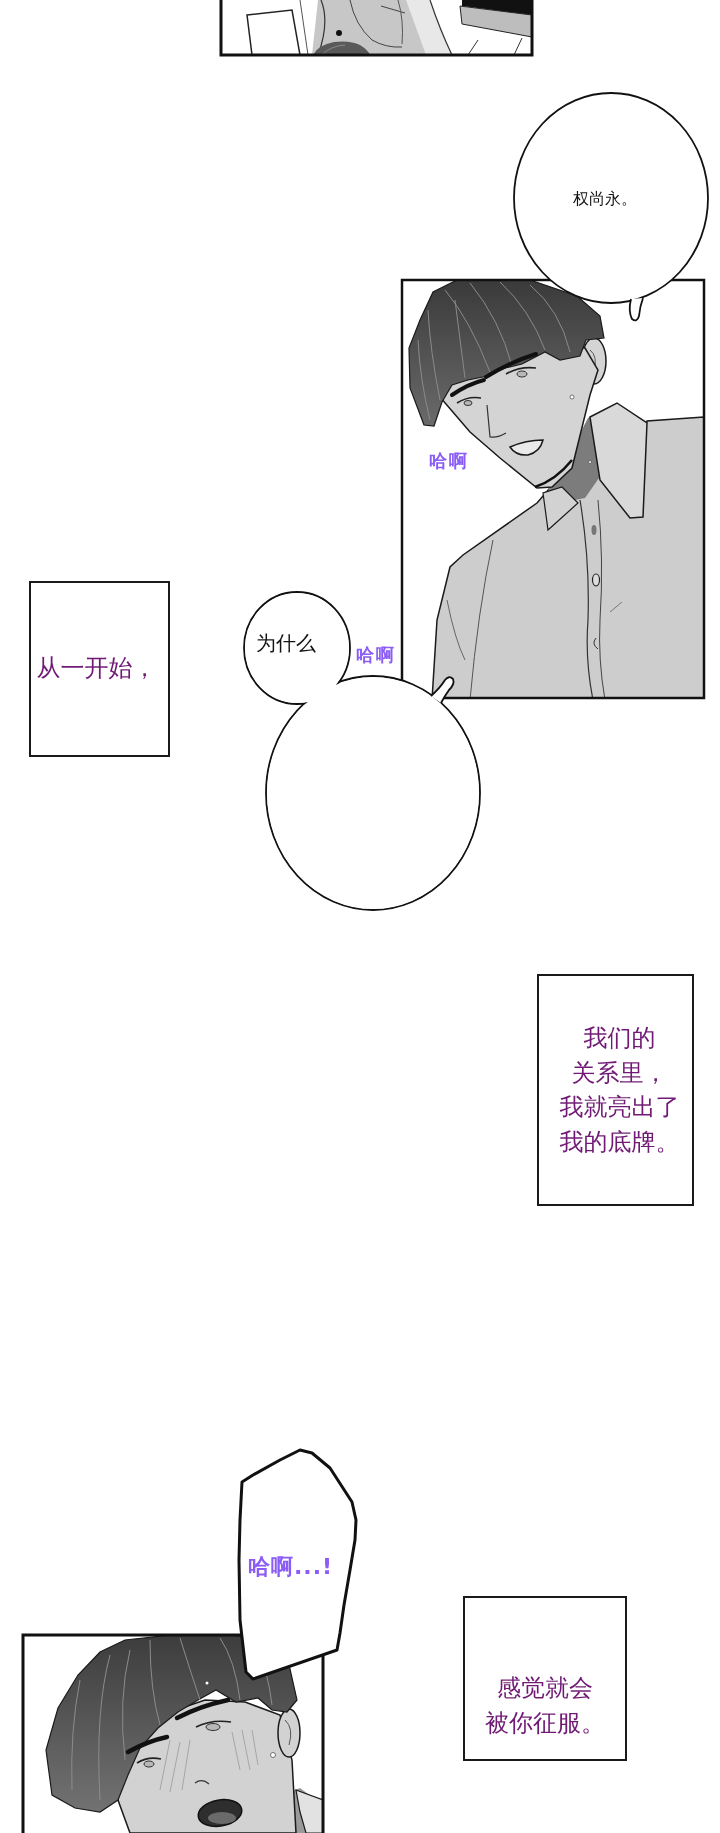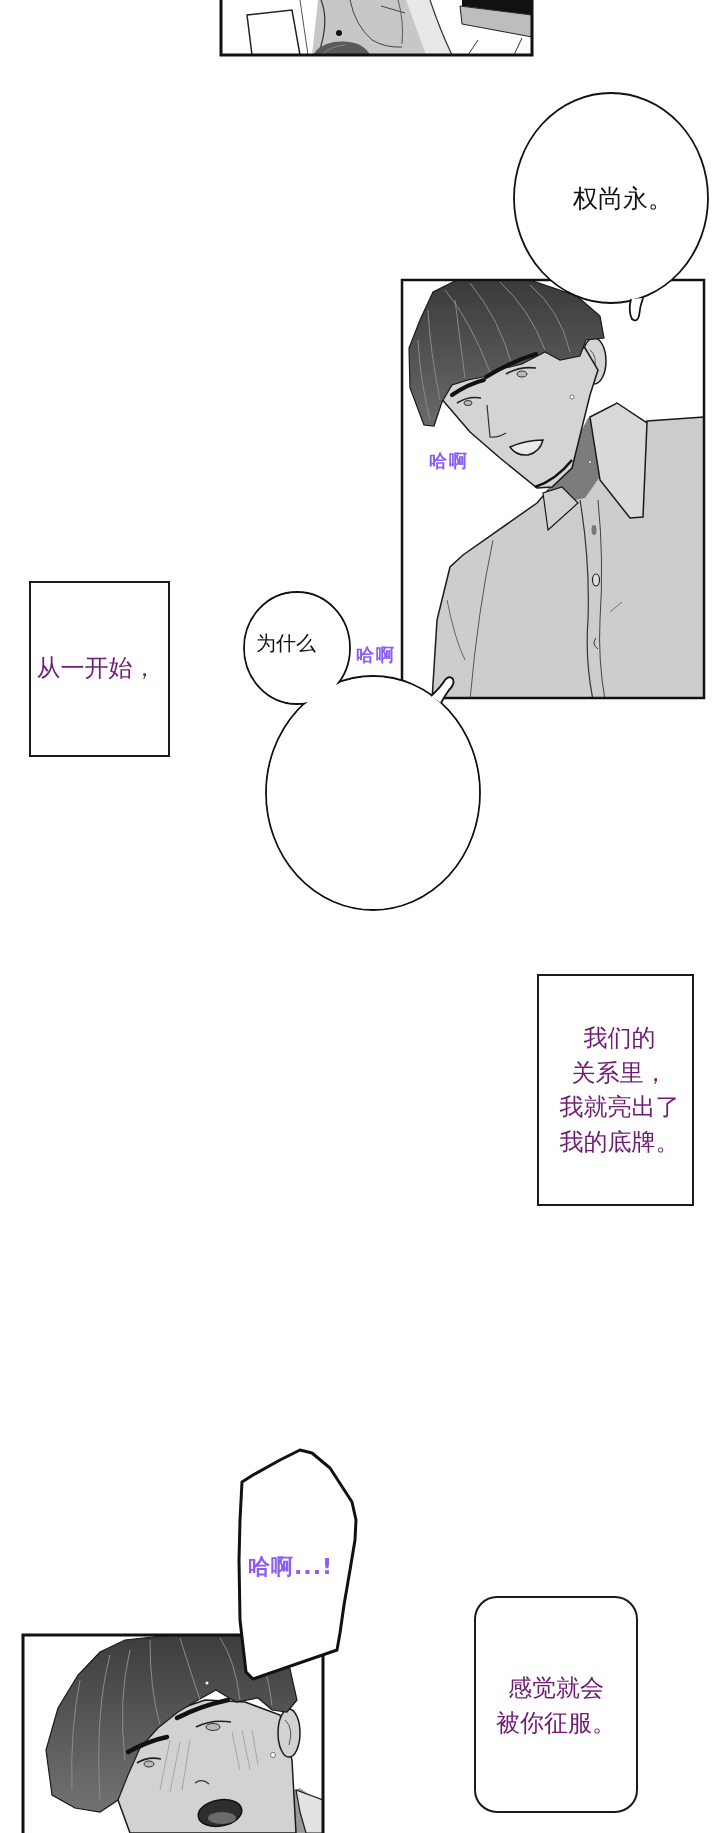--- a/index.html
+++ b/index.html
@@ -194,21 +194,21 @@
       <ellipse cx="373" cy="793" rx="107" ry="117" fill="#ffffff" stroke="#111" stroke-width="1.8"></ellipse>
       <ellipse cx="297" cy="648" rx="53" ry="56" fill="#ffffff" stroke="#111" stroke-width="1.8"></ellipse>
       <ellipse cx="373" cy="793" rx="105.8" ry="115.8" fill="#ffffff"></ellipse>
       <ellipse cx="297" cy="648" rx="51.8" ry="54.8" fill="#ffffff"></ellipse>
       <path d="M431,696 Q440,688 445,680 Q449,675 453,679 Q455,684 449,690 Q444,697 441,703" fill="#ffffff" stroke="#111" stroke-width="1.8"></path>
     </g>
 
     <polygon points="242,1482 253,1475 280,1460 300,1450 312,1453 330,1468 352,1502 356,1520 355,1540 350,1570 344,1605 340,1633 337,1650 253,1679 246,1672 240,1620 239,1560 240,1520" fill="#ffffff" stroke="#111" stroke-width="3" stroke-linejoin="round"></polygon>
   </svg>
 
-  <div class="txt" style="left:573px; top:185px; font-size:25px;">权尚永。</div>
+  <div class="txt" style="left:573px; top:185px; font-size:16px;">权尚永。</div>
 
   <div class="txt" style="left:256px; top:629px;">为什么</div>
 
 
   <div class="sfx" style="left:248px; top:1553px; font-size:22px; line-height:27px; letter-spacing:1px;">哈啊...!</div>
 
   <div class="sfx" style="left:429px; top:450px;">哈啊</div>
 
   <div class="sfx knockout" style="left:356px; top:642px;">哈啊</div>
 
@@ -221,20 +221,20 @@
   <div class="nbox" style="left:537px; top:974px; width:157px; height:232px;">
     <div class="lines center" style="top:45px; line-height:34.5px; padding-left:8px;">
       <span>我们的</span>
       <span>关系里，</span>
       <span>我就亮出了</span>
       <span>我的底牌。</span>
     </div>
   </div>
 
 
-  <div class="nbox" style="left:474px; top:1596px; width:164px; height:217px;border-radius:23px;">
+  <div class="nbox" style="left:463px; top:1596px; width:164px; height:165px;">
     <div class="lines center" style="top:73px; line-height:35px;">
       <span>感觉就会</span>
       <span>被你征服。</span>
     </div>
   </div>
 
 </div>
 
 </body></html>

